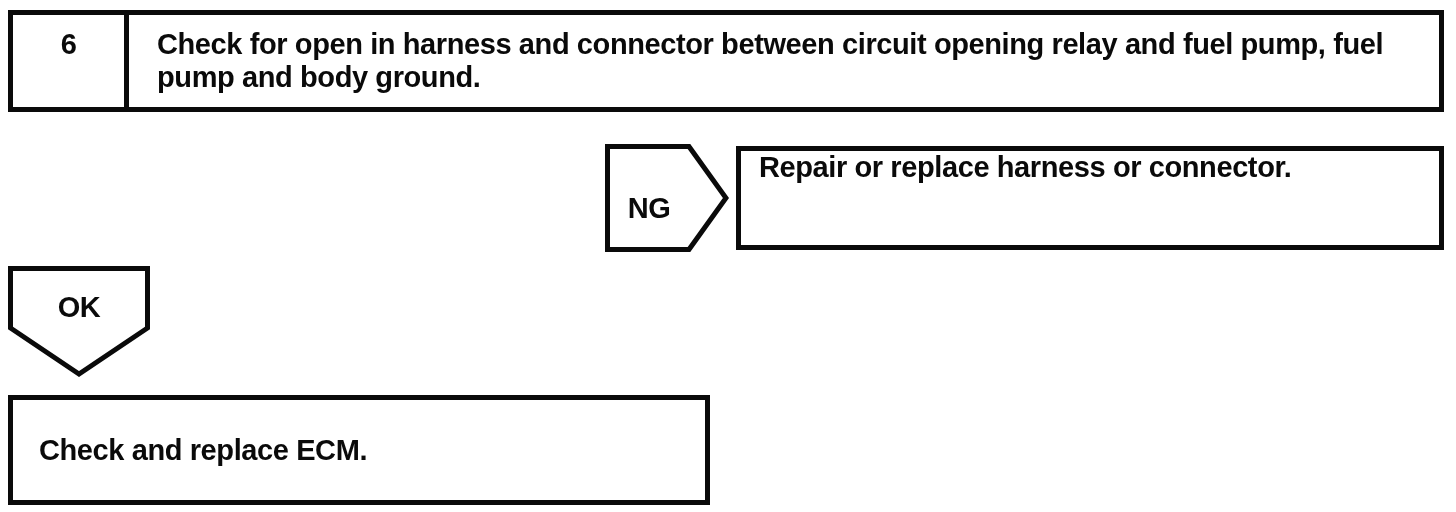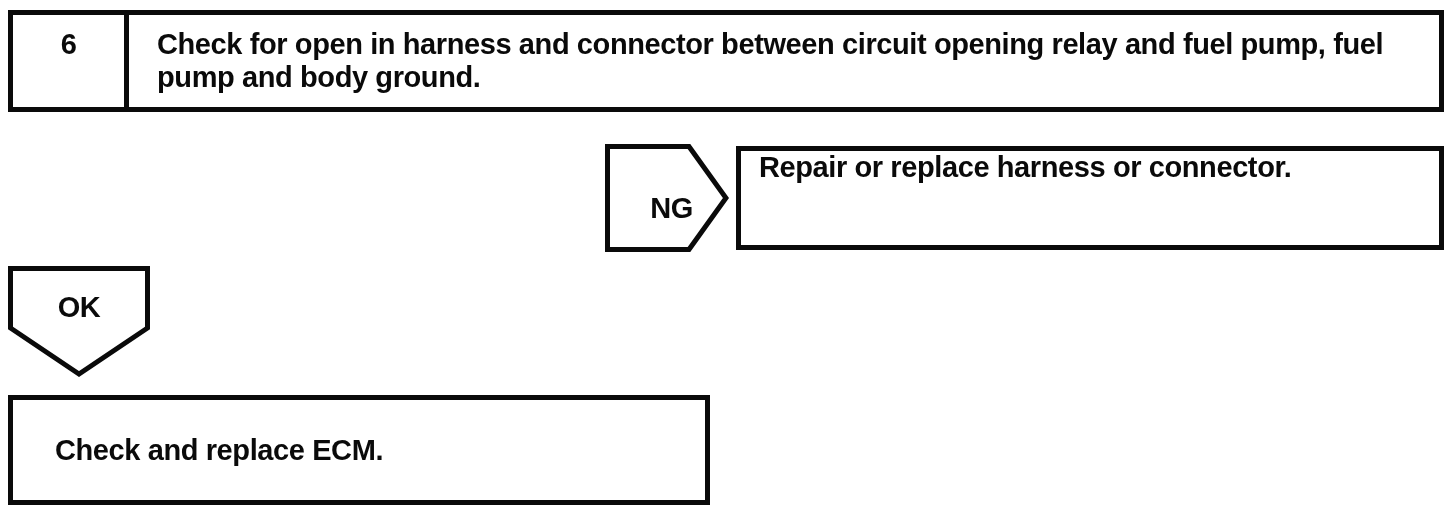--- a/index.html
+++ b/index.html
@@ -58,21 +58,21 @@
     height: 108px;
   }
   .ng-label {
     position: absolute;
     left: 605px;
     top: 144px;
     width: 88px;
     height: 128px;
     display: flex;
     align-items: center;
-    justify-content: flex-end;
+    justify-content: center;
   }
   .ng-action-box {
     position: absolute;
     left: 736px;
     top: 146px;
     width: 708px;
     height: 104px;
     border: 5px solid #0a0a0a;
     box-sizing: border-box;
     background: #ffffff;
@@ -102,21 +102,21 @@
     position: absolute;
     left: 8px;
     top: 395px;
     width: 702px;
     height: 110px;
     border: 5px solid #0a0a0a;
     box-sizing: border-box;
     background: #ffffff;
     display: flex;
     align-items: center;
-    padding-left: 42px;
+    padding-left: 26px;
   }
   .shape-poly {
     fill: #ffffff;
     stroke: #0a0a0a;
     stroke-width: 5;
     stroke-linejoin: miter;
   }
 </style>
 </head>
 <body>

